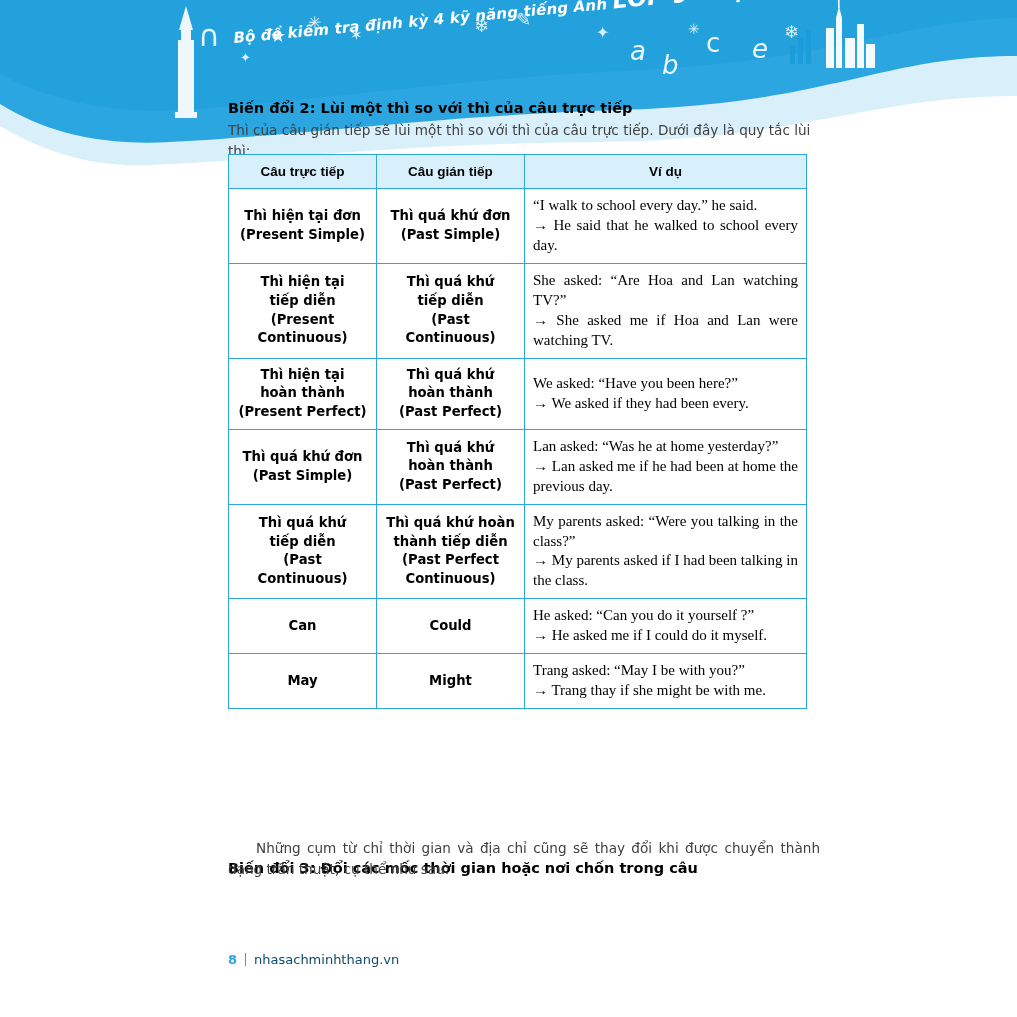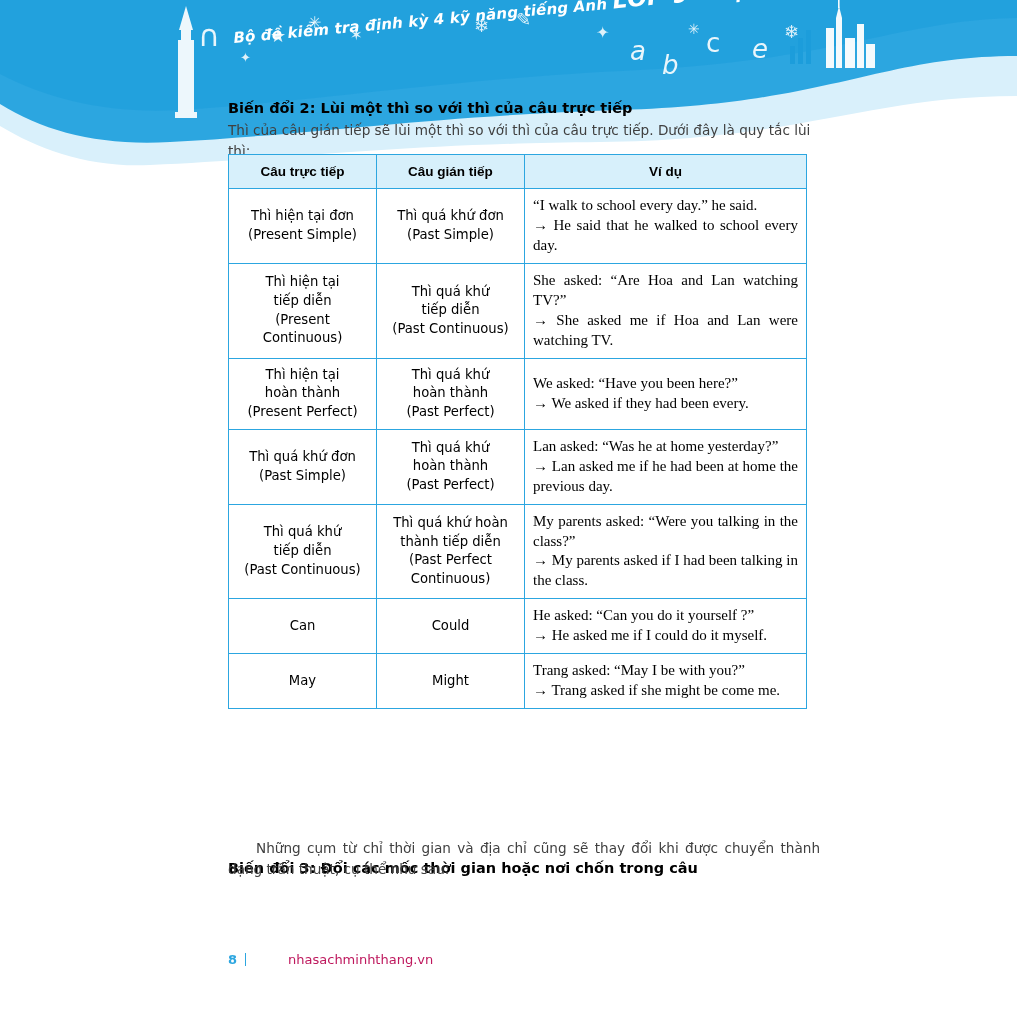--- a/index.html
+++ b/index.html
@@ -97,21 +97,21 @@
     text-align: center;
     font-family: Liberation Sans, sans-serif;
     font-weight: bold;
     font-size: 13.5px;
     padding: 9px 6px;
     color: #000;
   }
   td.col-a, td.col-b {
     text-align: center;
     font-family: "DejaVu Sans", sans-serif;
-    font-weight: normal;
+    font-weight: bold;
     font-size: 13.2px;
     line-height: 1.42;
   }
   td.col-c {
     font-family: "Liberation Serif", serif;
     font-size: 15px;
     line-height: 1.33;
     text-align: justify;
   }
   td.col-c .ex-a { display: block; }
@@ -137,22 +137,21 @@
     font-weight: bold;
   }
   .footer .divider {
     width: 1px;
     height: 13px;
     background: #2ca6e0;
     display: inline-block;
   }
   .footer .site {
     font-size: 13px;
-    color: #be185d;
-    margin-left: 34px;
+    color: #0c4a6e;
   }
 </style>
 </head>
 <body>
 
 <div class="header-band">
   <svg class="header-svg" width="1017" height="190" viewBox="0 0 1017 190" xmlns="http://www.w3.org/2000/svg">
     <defs>
       <clipPath id="bandclip">
         <path d="M0,0 H1017 V70 C860,70 820,120 620,120 C420,120 330,150 160,160 C100,164 40,150 0,120 Z"></path>
@@ -278,21 +277,21 @@
           <td class="col-c">
             <span class="ex-a">He asked: “Can you do it yourself ?”</span>
             <span class="ex-b">→ He asked me if I could do it myself.</span>
           </td>
         </tr>
         <tr>
           <td class="col-a">May</td>
           <td class="col-b">Might</td>
           <td class="col-c">
             <span class="ex-a">Trang asked: “May I be with you?”</span>
-            <span class="ex-b">→ Trang asked if she might be come me.</span>
+            <span class="ex-b">→ Trang thay if she might be with me.</span>
           </td>
         </tr>
       </tbody>
   </table>
 
   <div class="section-heading" style="top:824px;margin-top:36px;">Biến đổi 3: Đổi các mốc thời gian hoặc nơi chốn trong câu</div>
   <div class="para" style="top:838px; text-indent:28px; text-align:justify; width:592px;">Những cụm từ chỉ thời gian và địa chỉ cũng sẽ thay đổi khi được chuyển thành dạng trần thuật, cụ thể như sau:</div>
 
   <div class="footer">
     <span class="pagenum">8</span>

